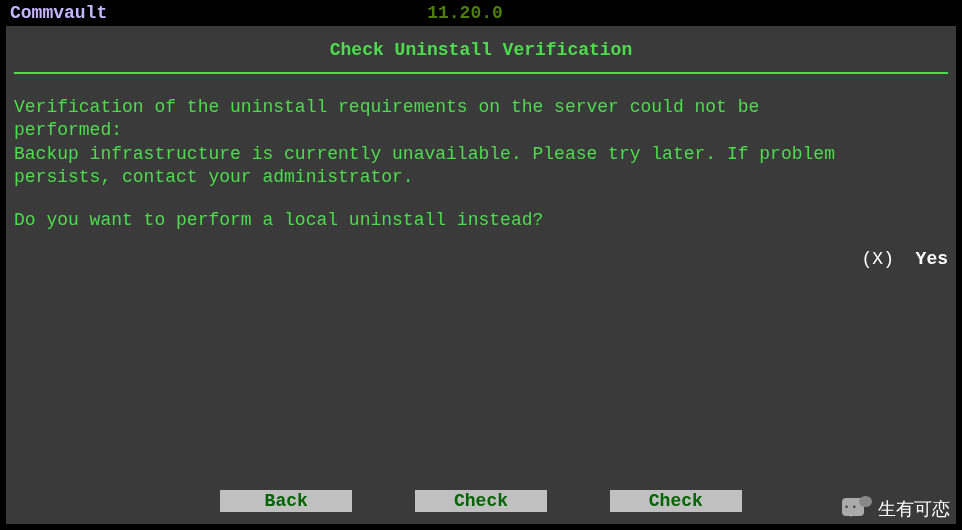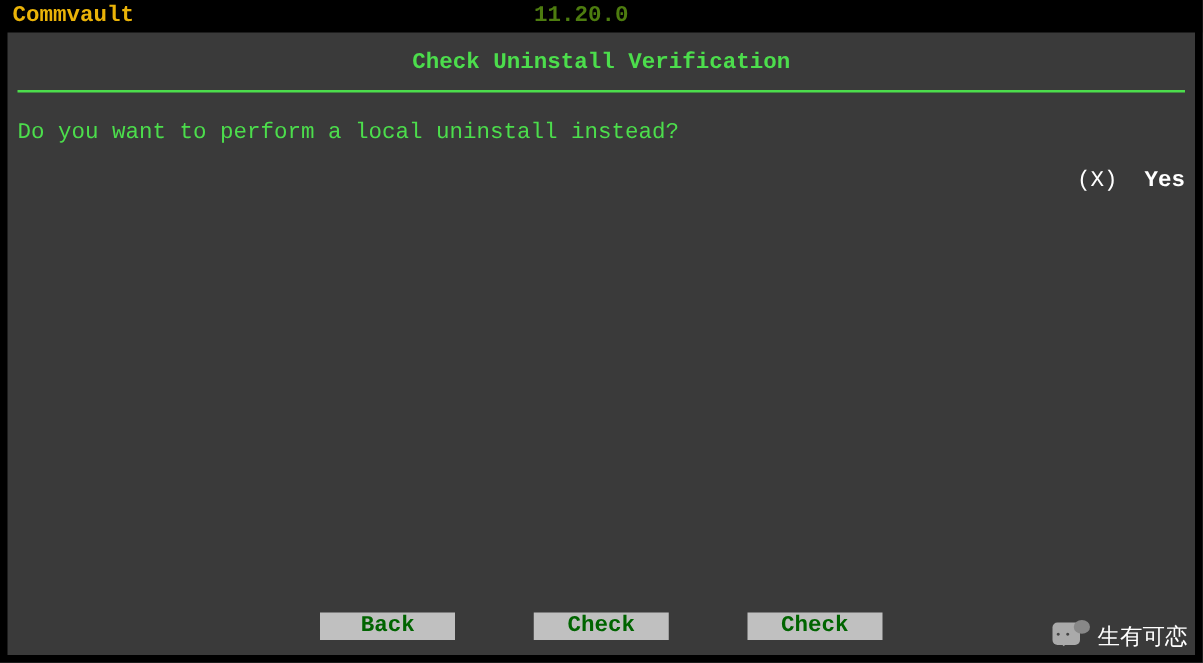--- a/index.html
+++ b/index.html
@@ -17,21 +17,21 @@
       overflow: hidden;
       position: relative;
     }
     .header {
       background: #000;
       padding: 3px 10px;
       display: flex;
       font-weight: bold;
     }
     .app-name {
-      color: #eab308;
+      color: #c4b5fd;
     }
     .version {
       color: #4d7c0f;
       margin-left: 320px;
     }
     .main-panel {
       background: #3a3a3a;
       margin: 0 6px 6px 6px;
       height: 498px;
       padding: 14px 8px 0 8px;
@@ -79,21 +79,21 @@
       position: absolute;
       bottom: 12px;
       left: 0;
       right: 0;
       text-align: center;
     }
     .btn {
       display: inline-block;
       background: #c0c0c0;
       color: #006400;
-      width: 108px;
+      width: 132px;
       text-align: center;
       font-weight: bold;
       margin: 0 26px;
       cursor: pointer;
       font-family: inherit;
       font-size: inherit;
       border: none;
       padding: 1px 0;
     }
     .watermark {
@@ -153,20 +153,24 @@
 
 <div class="header">
   <span class="app-name">Commvault</span>
   <span class="version">11.20.0</span>
 </div>
 
 <div class="main-panel">
   <div class="title">Check Uninstall Verification</div>
   <div class="hr"></div>
 
+  <div class="body-text">Verification of the uninstall requirements on the server could not be
+performed:
+Backup infrastructure is currently unavailable. Please try later. If problem
+persists, contact your administrator.</div>
 
   <div class="question">Do you want to perform a local uninstall instead?</div>
 
   <div class="option selected">
     <span class="radio-marker">(X)</span>
     <span>&nbsp;</span><span class="opt-label">Yes</span>
   </div>
 
   <div class="buttons">
     <button class="btn">Back</button>

